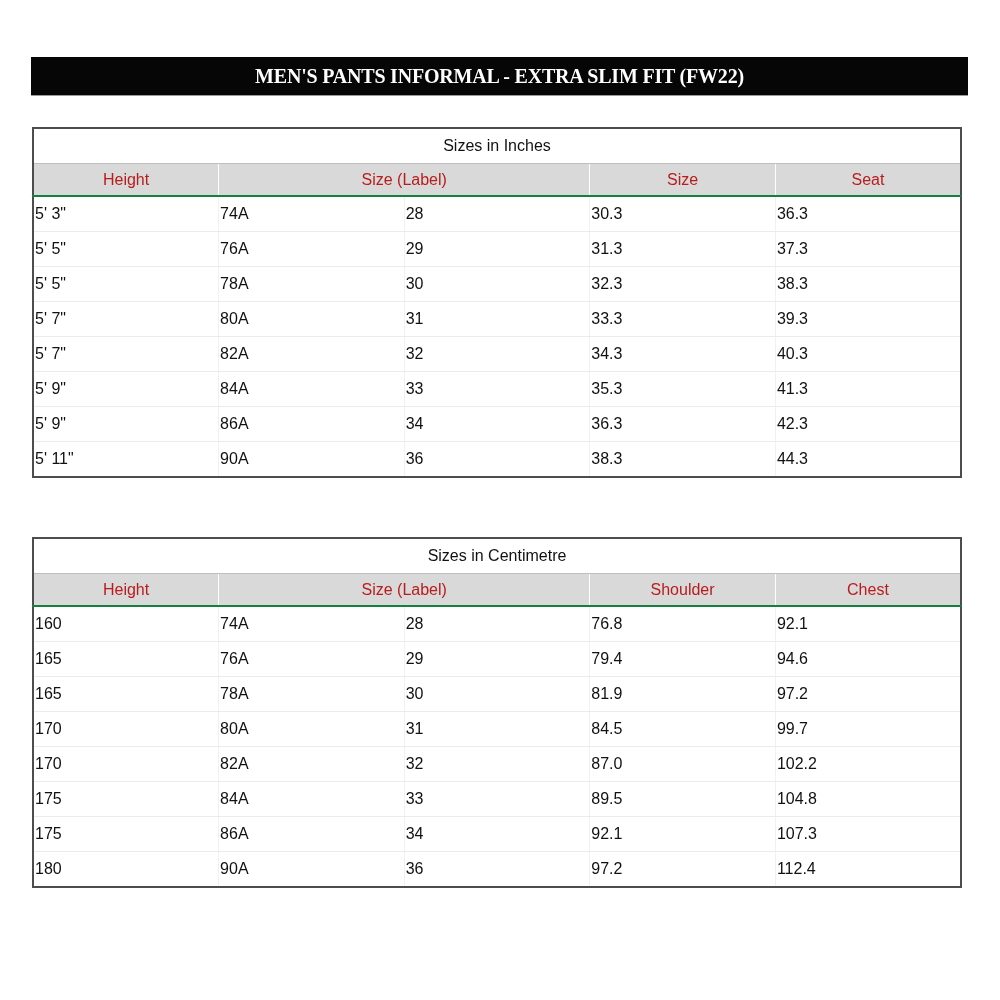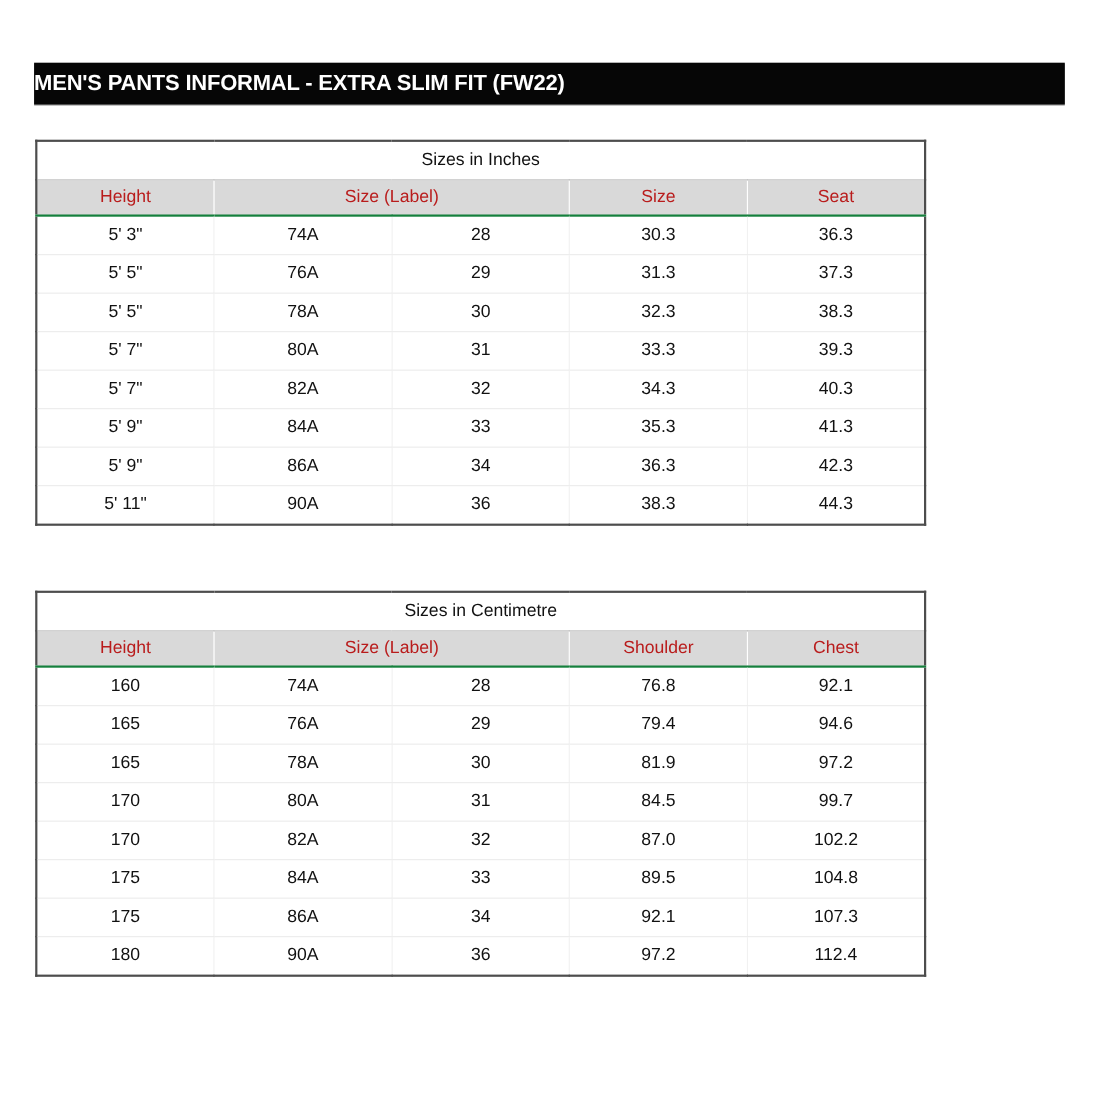--- a/index.html
+++ b/index.html
@@ -19,35 +19,35 @@
   .title-bar {
     position: absolute;
     left: 31px;
     top: 57px;
     width: 937px;
     height: 38px;
     background: #060606;
     color: #ffffff;
     display: flex;
     align-items: center;
-    justify-content: flex-start;
+    justify-content: center;
     font-size: 20px;
     font-weight: 700;
     letter-spacing: -0.2px;
     box-shadow: 0 1px 0 #9a9a9a;
+    font-family: Liberation Serif, serif;
   }
   table.size-table {
     position: absolute;
     left: 32px;
-    width: 810px;
+    width: 930px;
     border-collapse: collapse;
     table-layout: fixed;
     border: 2px solid #4d4d4d;
     font-size: 16px;
-    text-align: center;
   }
   table.t1 { top: 127px; }
   table.t2 { top: 537px; padding-left: 20px; }
   col { width: 20%; }
   th { font-weight: 400; }
   .tbl-title th {
     height: 32px;
     background: #ffffff;
     border-bottom: 1px solid #bfbfbf;
     font-size: 16px;

